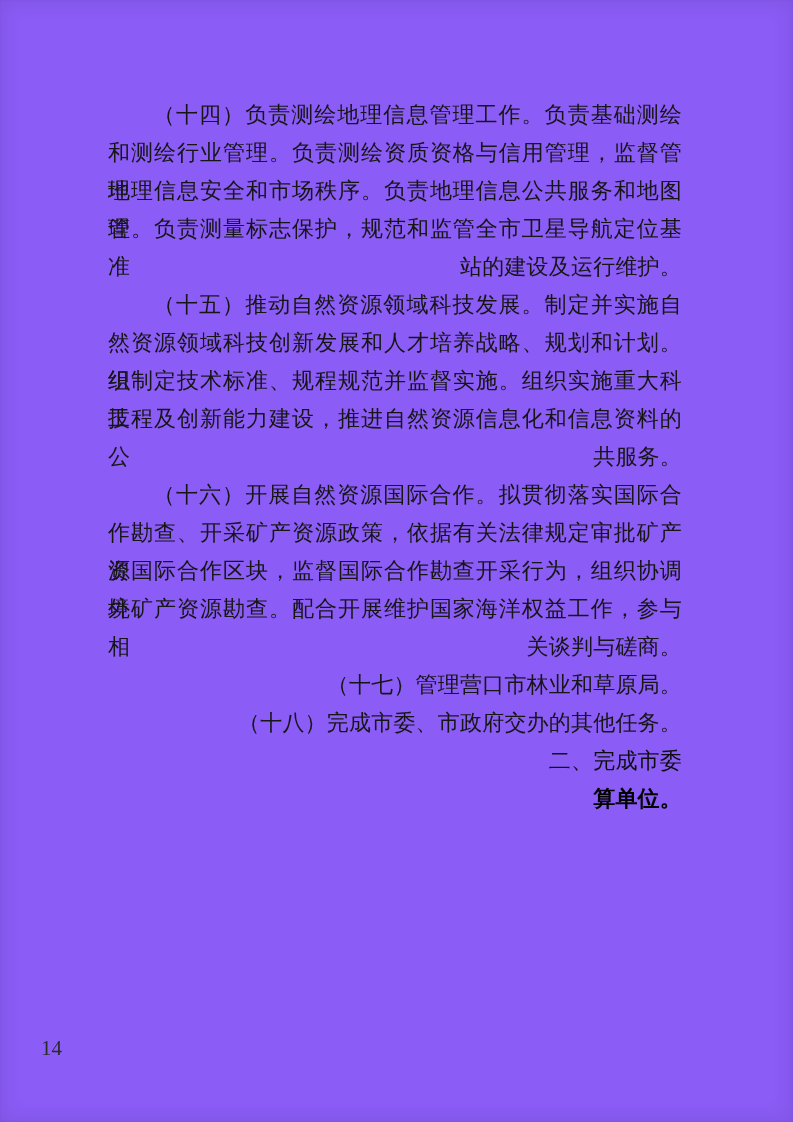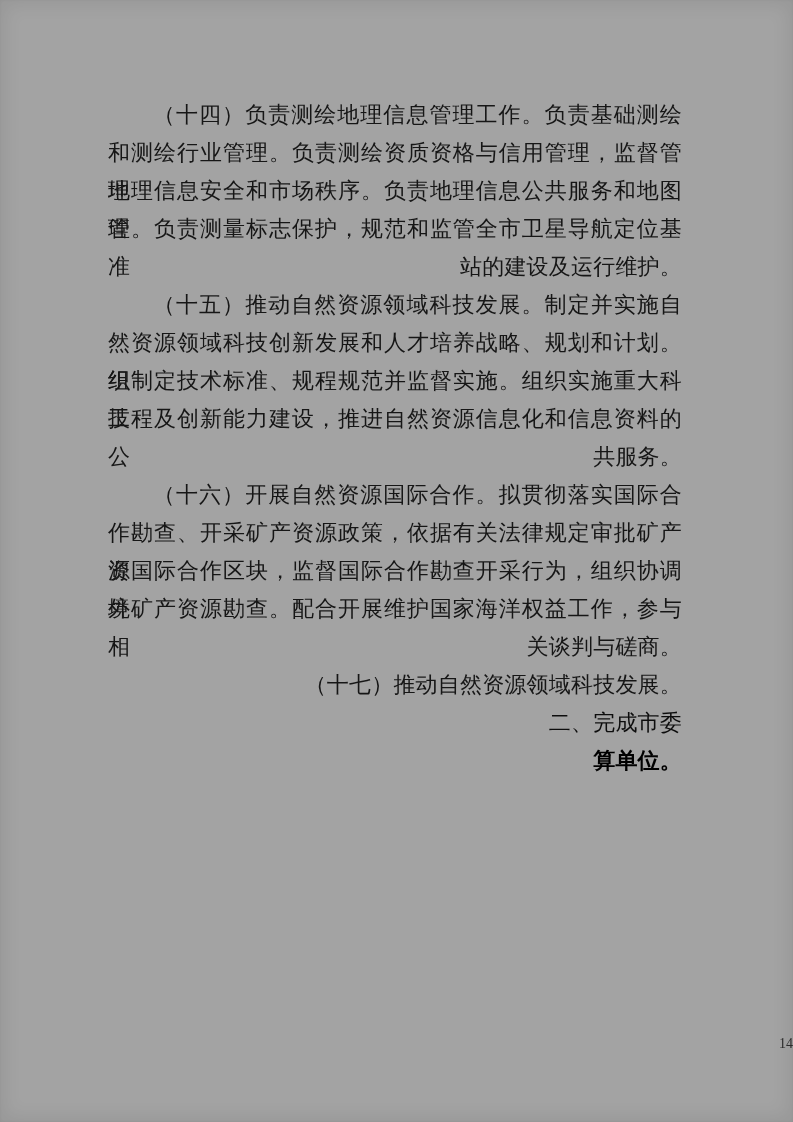--- a/index.html
+++ b/index.html
@@ -4,21 +4,21 @@
 <style>
   html, body {
     margin: 0;
     padding: 0;
     background: #ffffff;
   }
   .page {
     position: relative;
     width: 793px;
     height: 1122px;
-    background: #a3a3a3;
+    background: #8b5cf6;
     box-shadow: inset 0 0 18px 5px rgba(0,0,0,0.07), inset 0 0 3px rgba(0,0,0,0.05);
     font-family: "Liberation Serif", serif;
     overflow: hidden;
   }
   .content {
     position: absolute;
     left: 108px;
     top: 96px;
     width: 574px;
   }
@@ -45,23 +45,23 @@
   .boldline {
     font-family: "Liberation Sans", sans-serif;
     font-weight: 700;
     color: #000000;
   }
   .page-footer {
     position: absolute;
     left: 0;
     right: 0;
     top: 1036px;
-    text-align: right;
+    text-align: left;
     font-family: "Liberation Serif", serif;
-    font-size: 14px;
+    font-size: 21px;
     color: #2b2b2b;
     margin-left: 41px;
   }
 </style>
 </head>
 <body>
 
 <div class="page">
   <div class="content">
 
@@ -76,22 +76,23 @@
     <div class="line fill">织制定技术标准、规程规范并监督实施。组织实施重大科技</div>
     <div class="line fill">工程及创新能力建设，推进自然资源信息化和信息资料的公</div>
     <div class="line">共服务。</div>
 
     <div class="line fill indent">（十六）开展自然资源国际合作。拟贯彻落实国际合</div>
     <div class="line fill">作勘查、开采矿产资源政策，依据有关法律规定审批矿产资</div>
     <div class="line fill">源国际合作区块，监督国际合作勘查开采行为，组织协调境</div>
     <div class="line fill">外矿产资源勘查。配合开展维护国家海洋权益工作，参与相</div>
     <div class="line">关谈判与磋商。</div>
 
-    <div class="line indent">（十七）推动自然资源领域科技发展。</div>
+    <div class="line indent">（十七）管理营口市林业和草原局。</div>
 
+    <div class="line indent">（十八）完成市委、市政府交办的其他任务。</div>
 
     <div class="line indent heading">二、完成市委</div>
 
     <div class="line boldline">算单位。</div>
 
   </div>
 
   <div class="page-footer">14</div>
 </div>
 

